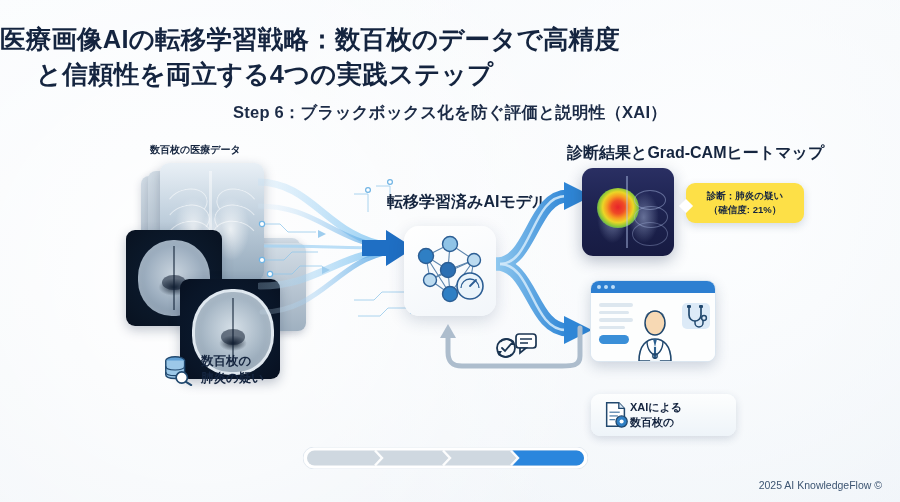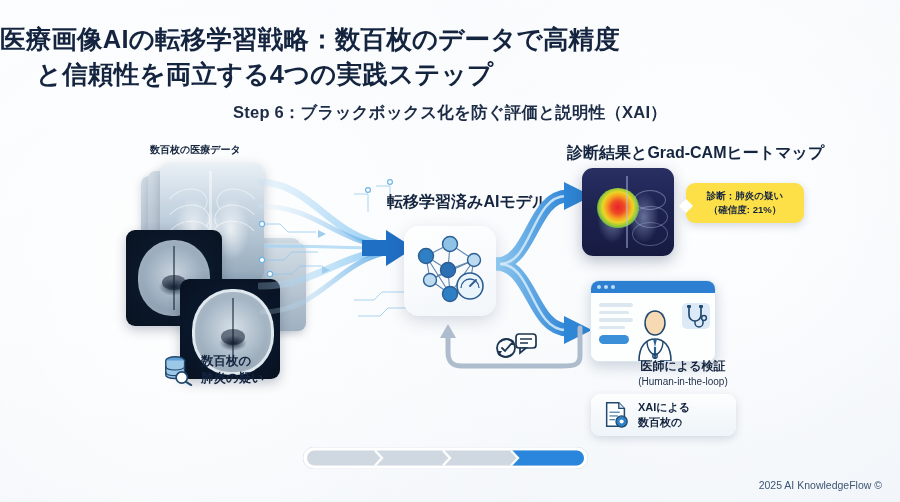--- a/index.html
+++ b/index.html
@@ -128,21 +128,21 @@
   .steth-bub{position:absolute;right:5px;top:10px;width:28px;height:26px;border-radius:5px;background:#dceaf7;}
   
   .doc-cap{position:absolute;left:598px;top:358px;width:170px;text-align:center;}
   .doc-cap .l1{font-size:12px;font-weight:700;color:#15253f;}
   .doc-cap .l2{font-size:10px;color:#24344d;margin-top:1px;}
   
   .xai{
     position:absolute;left:591px;top:394px;width:145px;height:42px;border-radius:9px;
     background:linear-gradient(180deg,#fdfefe,#eef4f9);
     box-shadow:0 3px 9px rgba(30,55,95,.16);
-    display:flex;align-items:center;gap:8px;padding-left:11px;box-sizing:border-box;
+    display:flex;align-items:center;gap:0;padding-left:11px;box-sizing:border-box;
   }
   .xai .tx{font-size:11px;font-weight:700;line-height:1.35;color:#14243f;}
   
   .fb-wrap{position:absolute;left:430px;top:322px;width:160px;height:62px;}
   .fb-lab{position:absolute;left:430px;top:371px;width:160px;text-align:center;
           font-size:11.5px;font-weight:700;color:#15253f;}
   
   .db-wrap{position:absolute;left:162px;top:353px;display:flex;align-items:center;gap:7px;}
   .db-tx{font-size:12.5px;font-weight:700;line-height:1.35;color:#15253f;}
   
@@ -326,24 +326,20 @@
           <path d="M7,4 L7,12 a6,6 0 0 0 12,0 L19,4" fill="none" stroke="#21486e" stroke-width="1.7"></path>
           <path d="M13,18 L13,20 a4,4 0 0 0 8,0 L21,17" fill="none" stroke="#21486e" stroke-width="1.5"></path>
           <circle cx="22" cy="15" r="2.4" fill="none" stroke="#21486e" stroke-width="1.5"></circle>
           <rect x="5" y="2" width="4" height="3" rx="1" fill="#21486e"></rect>
           <rect x="17" y="2" width="4" height="3" rx="1" fill="#21486e"></rect>
         </svg>
       </div>
     </div>
   </div>
 
-  <div class="doc-cap">
-    <div class="l1">医師による検証</div>
-    <div class="l2">(Human-in-the-loop)</div>
-  </div>
 
   <div class="xai">
     <svg viewBox="0 0 30 30" width="28" height="28">
       <path d="M5,2 L18,2 L24,8 L24,27 L5,27 Z" fill="#ffffff" stroke="#21486e" stroke-width="1.6"></path>
       <path d="M18,2 L18,8 L24,8" fill="#dceaf7" stroke="#21486e" stroke-width="1.4"></path>
       <g stroke="#4a7aa6" stroke-width="1.3">
         <line x1="8" y1="12" x2="19" y2="12"></line>
           <line x1="8" y1="16" x2="17" y2="16"></line>
         <line x1="8" y1="20" x2="14" y2="20"></line>
       </g>

